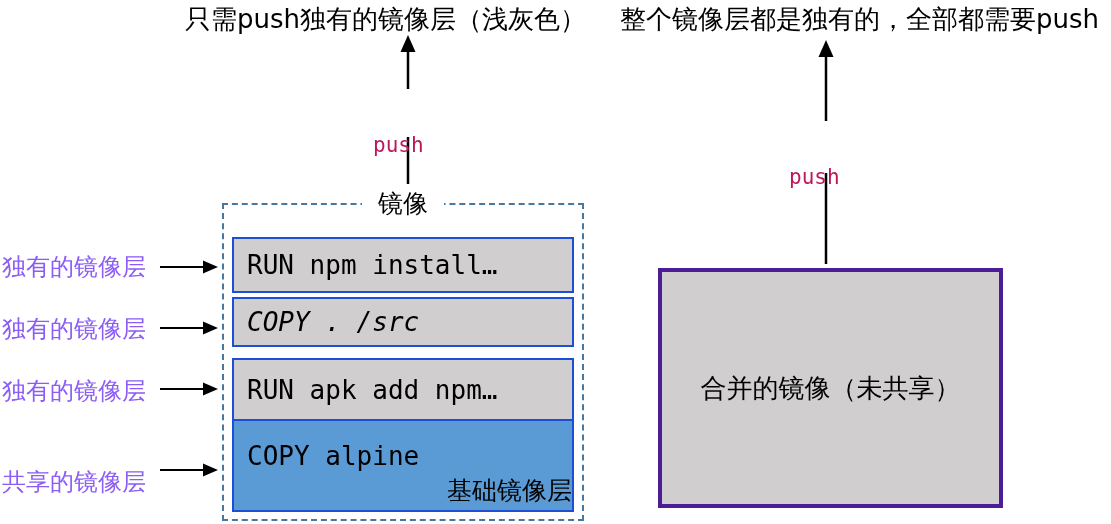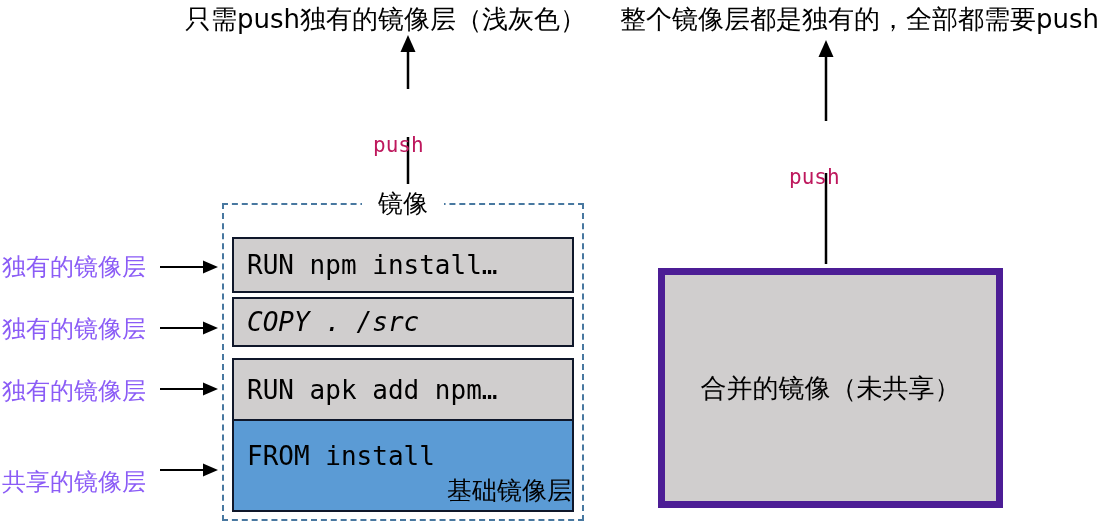--- a/index.html
+++ b/index.html
@@ -64,21 +64,21 @@
     background: #ffffff;
     padding: 0 16px;
     font-size: 25px;
     white-space: nowrap;
   }
   .layer {
     position: absolute;
     left: 232px;
     width: 342px;
     background: #d0cece;
-    border: 2px solid #0f172a;
+    border: 2px solid #1d4ed8;
     display: flex;
     align-items: center;
     padding-left: 13px;
     font-family: "DejaVu Sans Mono", monospace;
     font-size: 26px;
     color: #000;
     white-space: nowrap;
   }
   .layer-1 { top: 237px; height: 56px; }
   .layer-2 { top: 297px; height: 50px; font-style: italic; }
@@ -98,21 +98,21 @@
     text-align: right;
     font-family: "DejaVu Sans", sans-serif;
     font-size: 25px;
     margin-top: 3px;
   }
   .merged-box {
     position: absolute;
     left: 658px; top: 268px;
     width: 345px; height: 240px;
     background: #d0cece;
-    border: 7px solid #4c1d95;
+    border: 4px solid #4c1d95;
     display: flex;
     align-items: center;
     justify-content: center;
     font-size: 26px;
     white-space: nowrap;
   }
 </style>
 </head>
 <body>
 
@@ -170,21 +170,21 @@
   <div class="layer layer-1">
     <span>RUN npm install…</span>
   </div>
   <div class="layer layer-2">
     <span>COPY . /src</span>
   </div>
   <div class="layer layer-3">
     <span>RUN apk add npm…</span>
   </div>
   <div class="layer layer-4">
-    <div class="code">FROM install</div>
+    <div class="code">COPY alpine</div>
     <div class="sublabel">基础镜像层</div>
   </div>
 
   <div class="merged-box">
     <span>合并的镜像（未共享）</span>
   </div>
 
 </div>
 
 </body></html>

